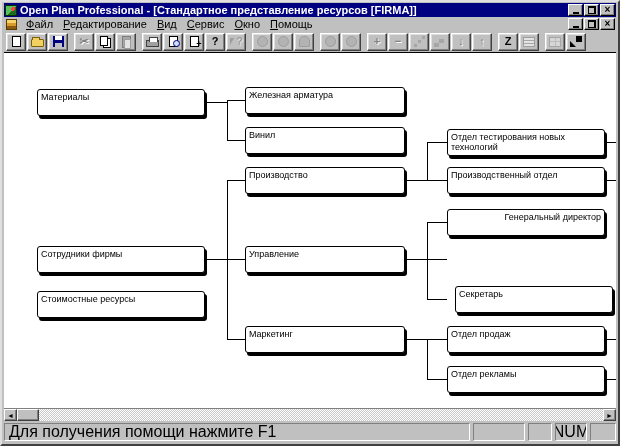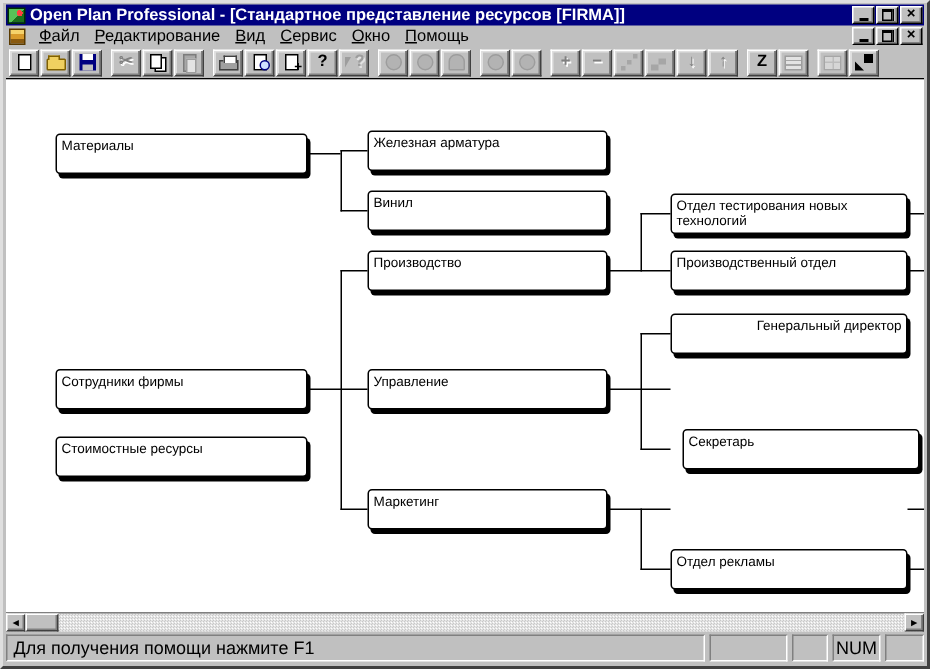--- a/index.html
+++ b/index.html
@@ -71,21 +71,21 @@
   .hline{height:1px;}
   .vline{width:1px;}
 
   
   .hscroll{height:13px;flex:0 0 auto;display:flex;background:repeating-conic-gradient(#fff 0% 25%, #c8c8c8 0% 50%) 0 0/2px 2px;border-top:1px solid #808080;}
   .sbtn{width:13px;height:12px;background:#c0c0c0;border:1px solid;border-color:#fff #404040 #404040 #fff;box-shadow:inset -1px -1px 0 #808080;display:flex;align-items:center;justify-content:center;font-size:7px;color:#000;flex:0 0 auto;line-height:1;}
   .sthumb{width:22px;height:12px;background:#c0c0c0;border:1px solid;border-color:#fff #404040 #404040 #fff;box-shadow:inset -1px -1px 0 #808080;flex:0 0 auto;}
   .strack{flex:1;}
 
   
-  .statusbar{height:18px;margin-top:2px;display:flex;gap:3px;font-size:12px;color:#000;flex:0 0 auto;}
+  .statusbar{height:18px;margin-top:2px;display:flex;gap:3px;font-size:16px;color:#000;flex:0 0 auto;}
   .pane{border:1px solid;border-color:#808080 #fff #fff #808080;background:#c0c0c0;display:flex;align-items:center;padding:0 4px;white-space:nowrap;overflow:hidden;}
   .pane-main{flex:1;}
   .pane-2{width:52px;}
   .pane-3{width:24px;}
   .pane-num{width:32px;justify-content:center;}
   .pane-5{width:26px;}
 </style>
 </head>
 <body>
 
@@ -222,20 +222,21 @@
     <div class="node" style="left:241px;top:34px;width:160px;">Железная арматура</div>
     <div class="node" style="left:241px;top:74px;width:160px;">Винил</div>
     <div class="node" style="left:241px;top:114px;width:160px;">Производство</div>
     <div class="node" style="left:241px;top:193px;width:160px;">Управление</div>
     <div class="node" style="left:241px;top:273px;width:160px;">Маркетинг</div>
 
     <div class="node" style="left:443px;top:76px;width:158px;">Отдел тестирования новых технологий</div>
     <div class="node" style="left:443px;top:114px;width:158px;">Производственный отдел</div>
     <div class="node" style="left:443px;top:156px;width:158px;text-align:right;">Генеральный директор</div>
     <div class="node" style="left:451px;top:233px;width:158px;">Секретарь</div>
+    <div class="node" style="left:443px;top:273px;width:158px;">Отдел продаж</div>
     <div class="node" style="left:443px;top:313px;width:158px;">Отдел рекламы</div>
 
     <div class="hline" style="left:201px;top:49px;width:22px;"></div>
     <div class="vline" style="left:223px;top:47px;height:41px;"></div>
     <div class="hline" style="left:223px;top:47px;width:18px;"></div>
     <div class="hline" style="left:223px;top:87px;width:18px;"></div>
 
     <div class="hline" style="left:201px;top:206px;width:40px;"></div>
     <div class="vline" style="left:223px;top:127px;height:160px;"></div>
     <div class="hline" style="left:223px;top:127px;width:18px;"></div>

